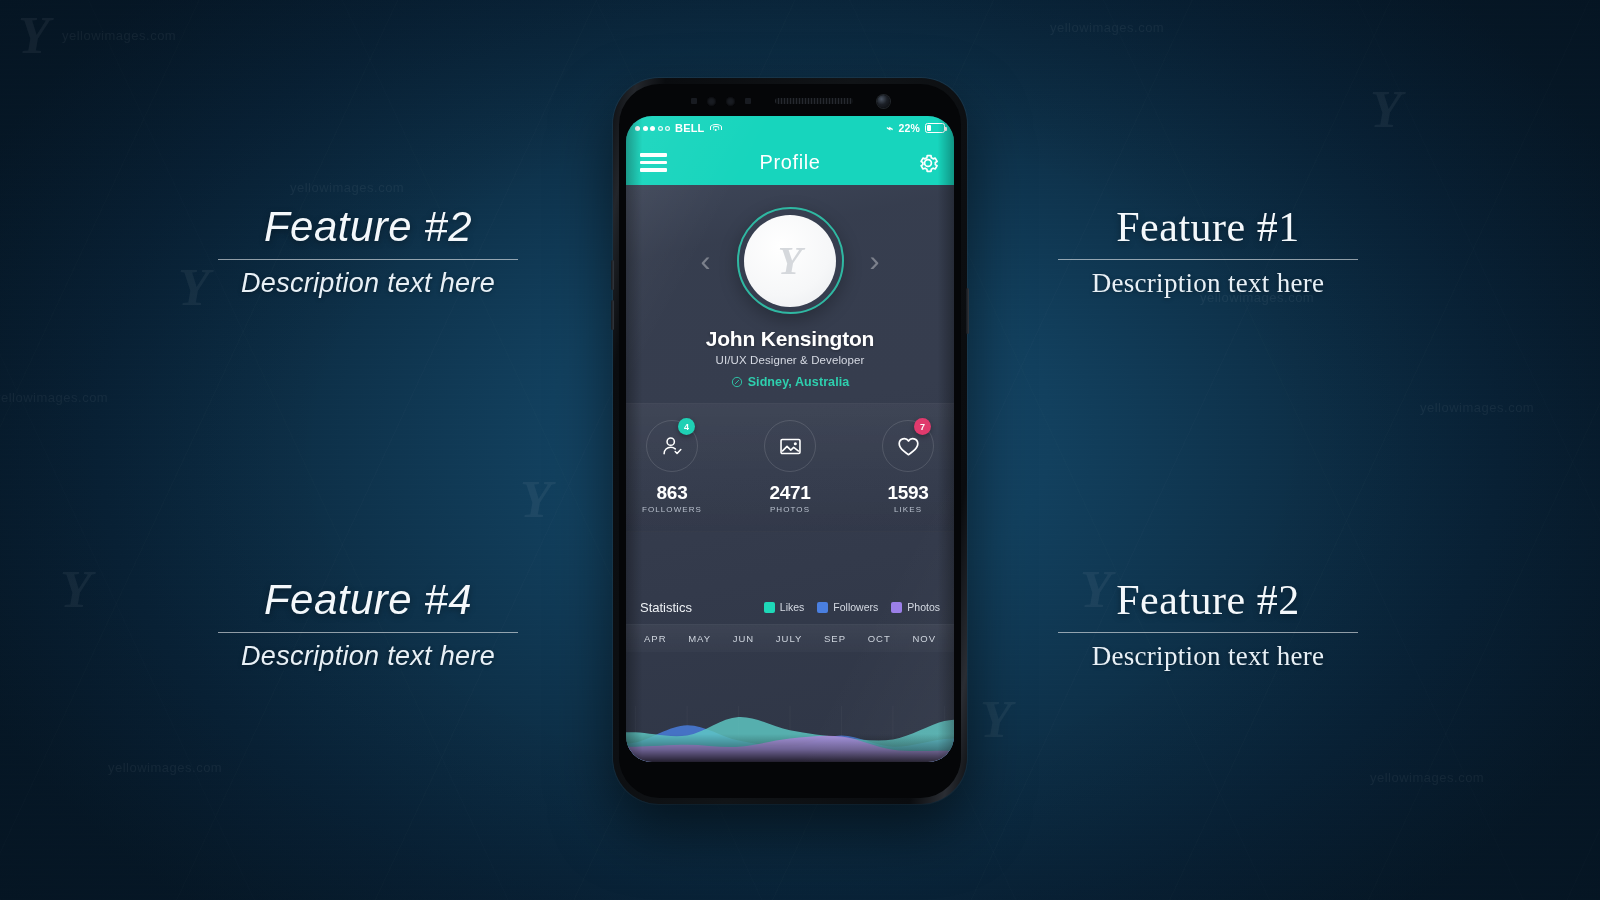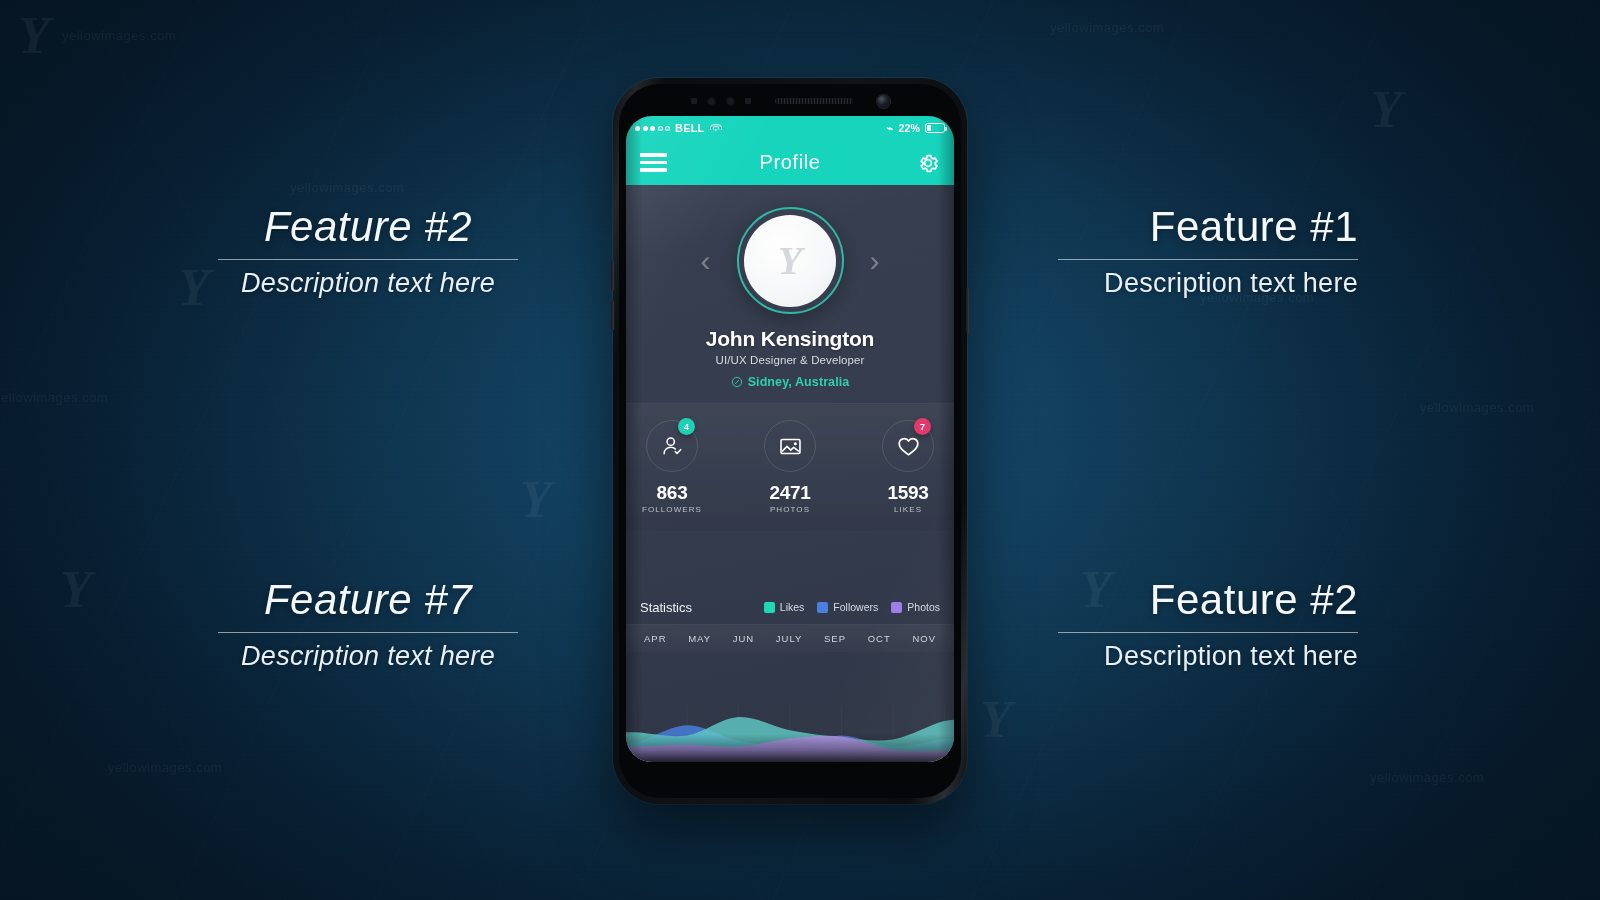--- a/index.html
+++ b/index.html
@@ -42,21 +42,21 @@
     font-size:42px; font-weight:400; color:#f4f8fb; letter-spacing:.5px;
     line-height:1.05; text-shadow:0 2px 6px rgba(0,0,0,.35);
   }
   .feature .f-rule{
     height:1px; background:rgba(255,255,255,.55); margin:10px 0 8px 0;
   }
   .feature .f-desc{
     font-size:27px; font-weight:300; color:#e8f0f6; letter-spacing:.3px;
     text-shadow:0 1px 4px rgba(0,0,0,.35);
   }
-  .feature.right{ text-align:right; }
+  .feature.right{ text-align:center;font-family:Liberation Serif, serif; }
   .feature.left{ text-align:center;font-style:italic; }
 
   #feat-1{ left:1058px; top:205px; }
   #feat-3{ left:1058px; top:578px; }
   #feat-2{ left:218px; top:205px; }
   #feat-4{ left:218px; top:578px; }
 
   
   #phone{
     position:absolute; left:613px; top:78px; width:354px; height:726px;
@@ -289,21 +289,21 @@
   <div class="f-desc">Description text here</div>
 </div>
 
 <div class="feature right" id="feat-3">
   <div class="f-title">Feature #2</div>
   <div class="f-rule"></div>
   <div class="f-desc">Description text here</div>
 </div>
 
 <div class="feature left" id="feat-4">
-  <div class="f-title">Feature #7</div>
+  <div class="f-title">Feature #4</div>
   <div class="f-rule"></div>
   <div class="f-desc">Description text here</div>
 </div>
 
 <div id="phone">
   <div class="side-btn" style="left:-2px; top:182px; width:3px; height:30px;"></div>
   <div class="side-btn" style="left:-2px; top:222px; width:3px; height:30px;"></div>
   <div class="side-btn" style="right:-2px; top:210px; width:3px; height:46px;"></div>
 
   <div id="phone-inner">

